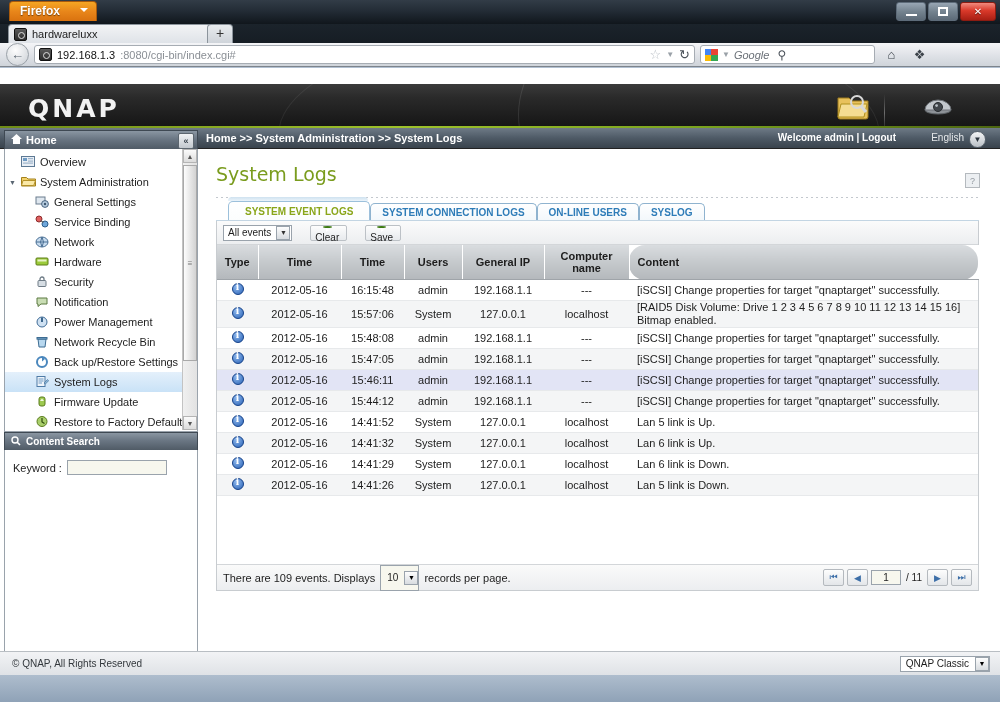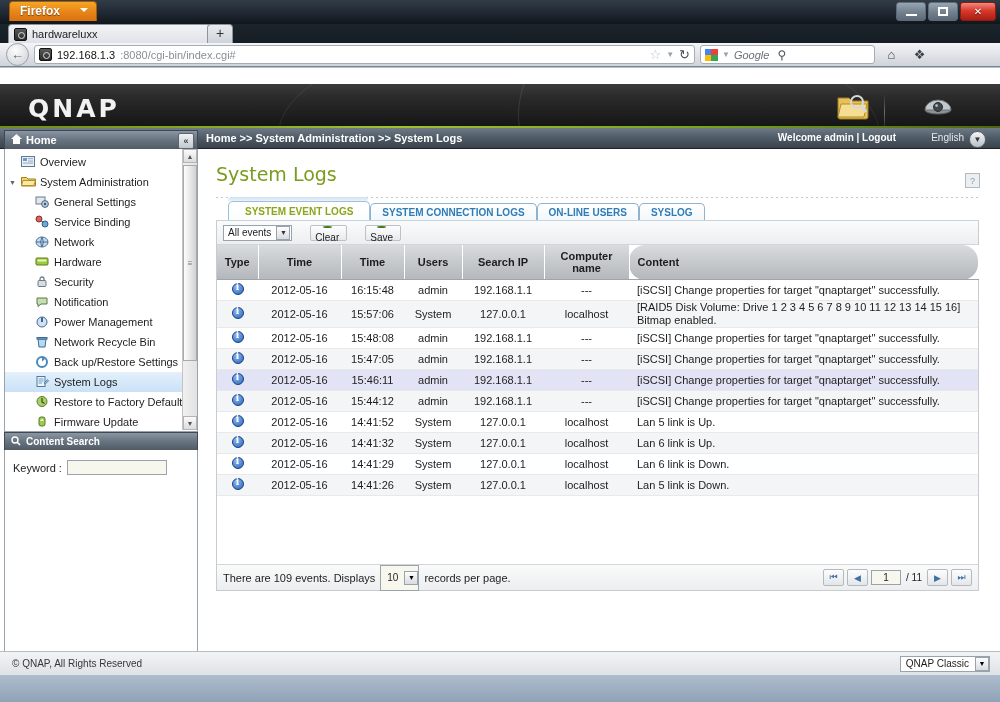--- a/index.html
+++ b/index.html
@@ -451,32 +451,32 @@
                 <line x1="3.5" y1="4" x2="8.5" y2="4" stroke="#6f9bc4"></line>
                 <line x1="3.5" y1="6" x2="8.5" y2="6" stroke="#6f9bc4"></line>
                 <line x1="3.5" y1="8" x2="7" y2="8" stroke="#6f9bc4"></line>
                 <path d="M9 8 l3.5 -3.5 l1.2 1.2 l-3.5 3.5 z" fill="#8ab4d8" stroke="#3d6c92" stroke-width="0.6"></path>
               </svg></span>
             <span>System Logs</span>
           </div>
           <div class="tnode lvl1">
             <span class="arr"></span>
             <span class="ico"><svg width="14" height="13" viewBox="0 0 14 13">
+                <rect x="4" y="2" width="6" height="9" rx="2" fill="#9dc94f" stroke="#5b7c1e"></rect>
+                <path d="M7 3.5 l2 2.5 h-4 z" fill="#f2f8e6"></path>
+              </svg></span>
+            <span>Firmware Update</span>
+          </div>
+          <div class="tnode lvl1">
+            <span class="arr"></span>
+            <span class="ico"><svg width="14" height="13" viewBox="0 0 14 13">
                 <circle cx="7" cy="6.5" r="5" fill="#a9cf6b" stroke="#5b7c1e"></circle>
                 <path d="M7 3 v4 l2.5 1.6" fill="none" stroke="#2f4a0c" stroke-width="1.2"></path>
               </svg></span>
             <span>Restore to Factory Default</span>
-          </div>
-          <div class="tnode lvl1">
-            <span class="arr"></span>
-            <span class="ico"><svg width="14" height="13" viewBox="0 0 14 13">
-                <rect x="4" y="2" width="6" height="9" rx="2" fill="#9dc94f" stroke="#5b7c1e"></rect>
-                <path d="M7 3.5 l2 2.5 h-4 z" fill="#f2f8e6"></path>
-              </svg></span>
-            <span>Firmware Update</span>
           </div>
         </div>
       <div class="sbscroll">
         <div class="sbar-up">▲</div>
         <div class="sbar-thumb">≡</div>
         <div class="sbar-dn">▼</div>
       </div>
     </div>
 
     <div class="fnhead">
@@ -535,21 +535,21 @@
               <col style="width:82px">
               <col style="width:85px">
               <col style="width:349px">
           </colgroup>
           <thead>
               <tr id="thead-row">
                 <th>Type</th>
                 <th>Time</th>
                 <th>Time</th>
                 <th>Users</th>
-                <th>Search IP</th>
+                <th>General IP</th>
                 <th>Computer name</th>
                 <th class="lcontent">Content</th>
               </tr>
             </thead>
           <tbody id="tbody">
               <tr class="">
                 <td><span class="infoicon"></span></td>
                 <td>2012-05-16</td>
                 <td>16:15:48</td>
                 <td>admin</td>

